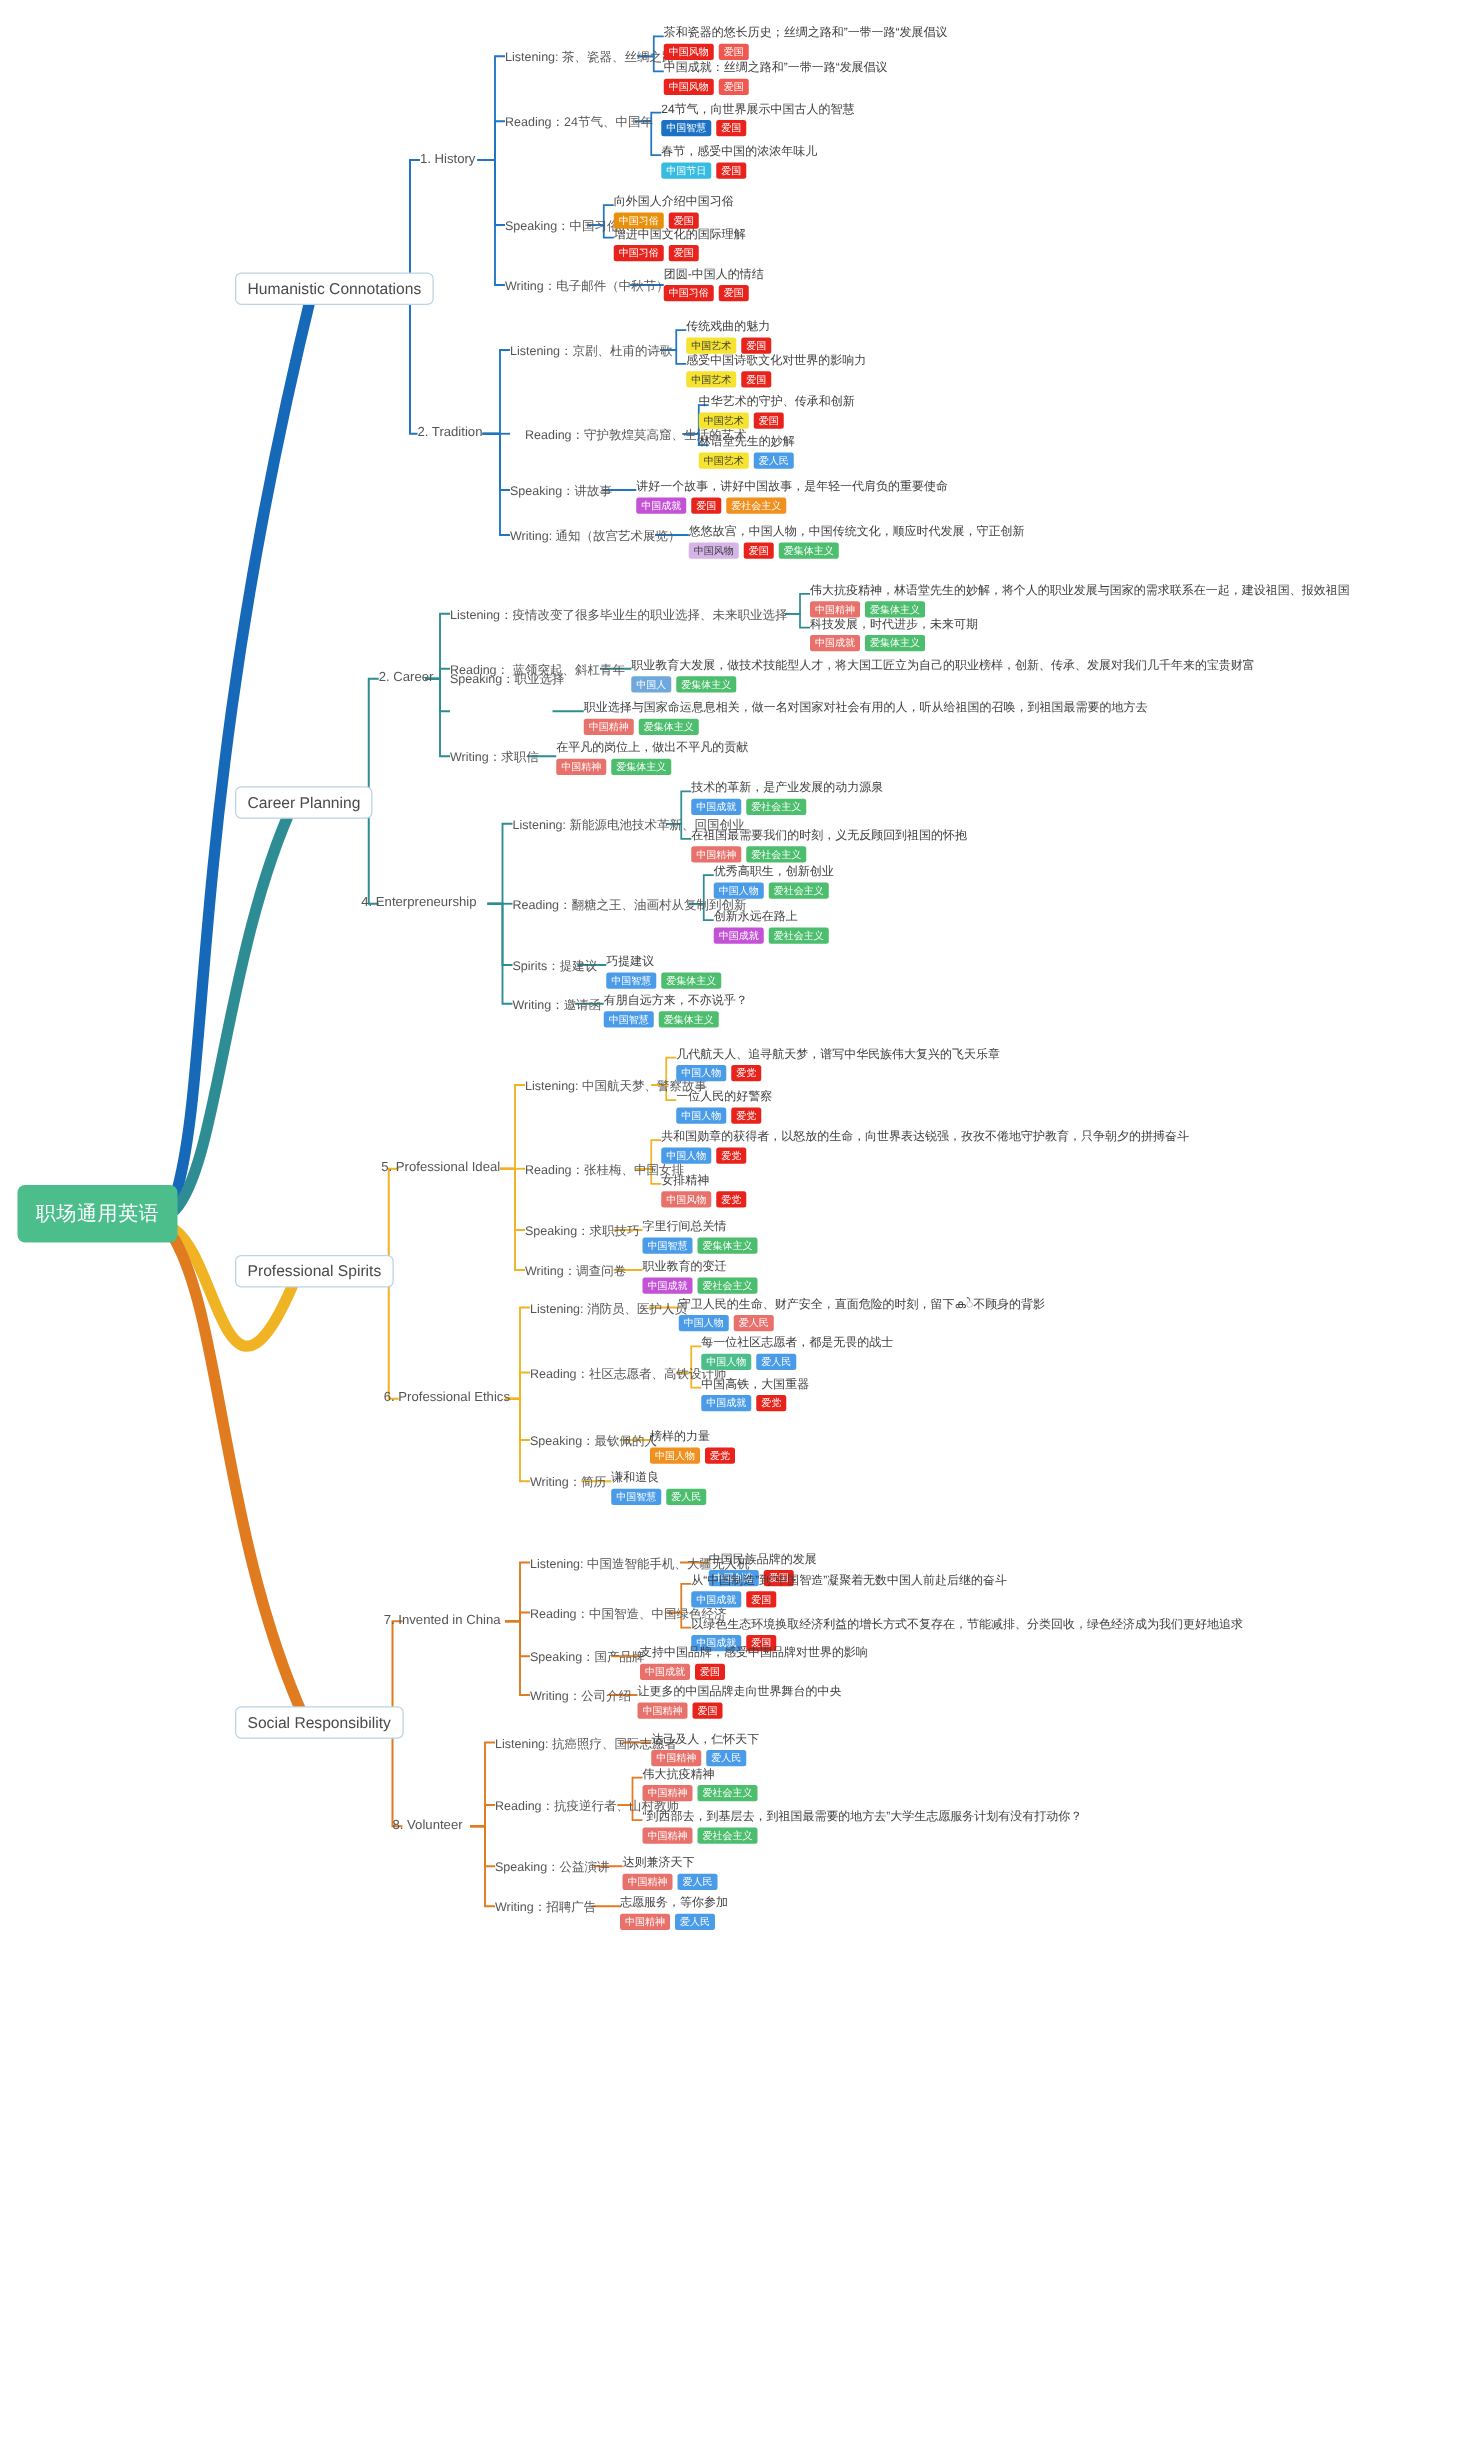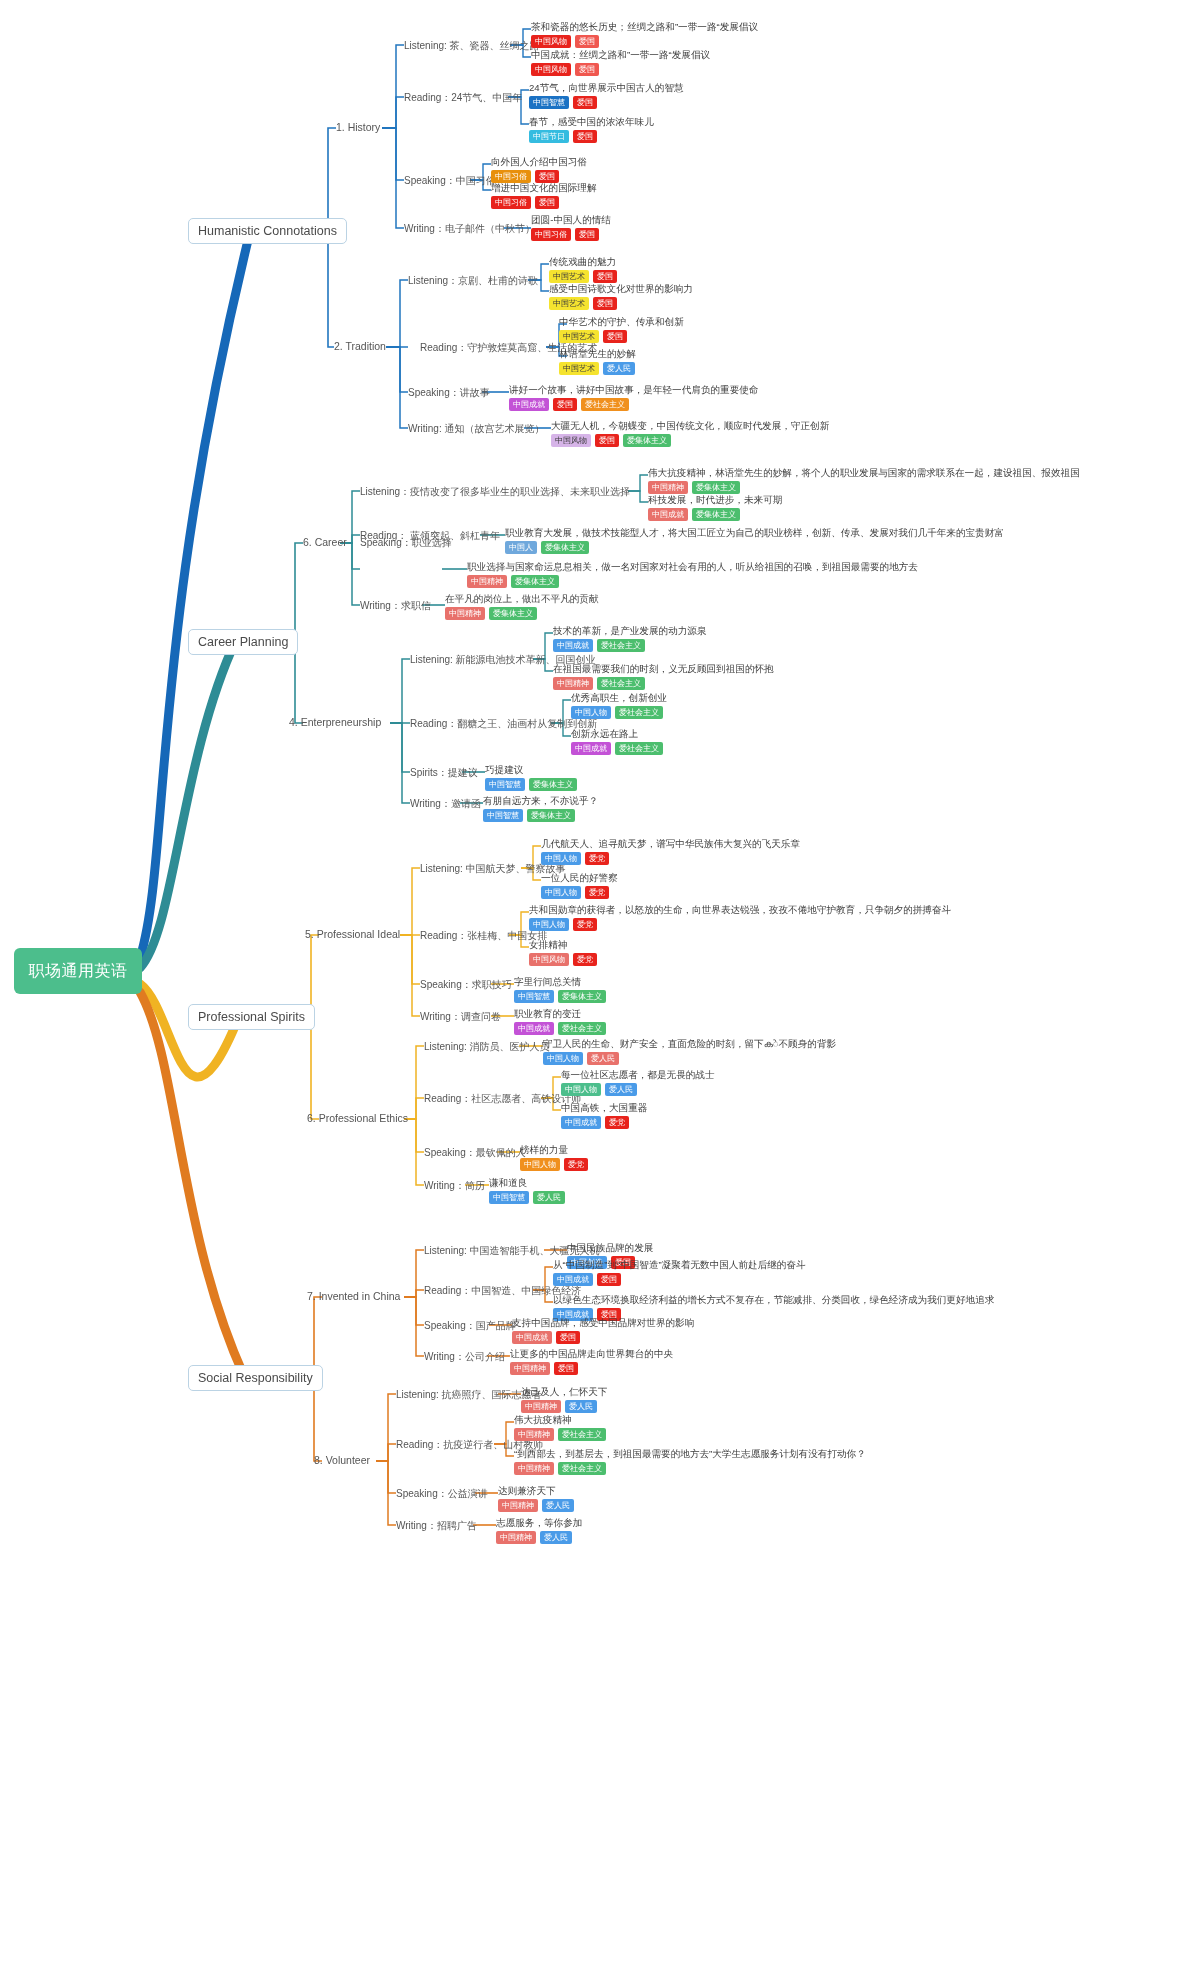--- a/index.html
+++ b/index.html
@@ -237,21 +237,21 @@
 
   <div class="root-node">职场通用英语</div>
 
   <div class="branch-node" style="left:188px; top:218px;">Humanistic Connotations</div>
   <div class="branch-node" style="left:188px; top:629px;">Career Planning</div>
   <div class="branch-node" style="left:188px; top:1004px;">Professional Spirits</div>
   <div class="branch-node" style="left:188px; top:1365px;">Social Responsibility</div>
 
   <div class="unit-node" style="left:336px; top:121px;">1. History</div>
   <div class="unit-node" style="left:334px; top:340px;">2. Tradition</div>
-  <div class="unit-node" style="left:303px; top:536px;">6. Career</div>
+  <div class="unit-node" style="left:303px; top:536px;">2. Career</div>
   <div class="unit-node" style="left:289px; top:716px;">4. Enterpreneurship</div>
   <div class="unit-node" style="left:305px; top:928px;">5. Professional Ideal</div>
   <div class="unit-node" style="left:307px; top:1112px;">6. Professional Ethics</div>
   <div class="unit-node" style="left:307px; top:1290px;">7. Invented in China</div>
   <div class="unit-node" style="left:314px; top:1454px;">8. Volunteer</div>
 
   <div class="skill-node" style="left:404px; top:39px;">Listening: 茶、瓷器、丝绸之路</div>
   <div class="skill-node" style="left:404px; top:91px;">Reading：24节气、中国年</div>
   <div class="skill-node" style="left:404px; top:174px;">Speaking：中国习俗</div>
   <div class="skill-node" style="left:404px; top:222px;">Writing：电子邮件（中秋节）</div>
@@ -371,21 +371,21 @@
       </div>
       <div class="leaf-node" style="left: 509px; top: 384px;">
         <span class="leaf-text">讲好一个故事，讲好中国故事，是年轻一代肩负的重要使命</span>
         <div class="tag-row">
           <span class="tag" style="background: rgb(195, 82, 214);">中国成就</span>
           <span class="tag" style="background: rgb(232, 35, 28);">爱国</span>
           <span class="tag" style="background: rgb(240, 144, 30);">爱社会主义</span>
         </div>
       </div>
       <div class="leaf-node" style="left: 551px; top: 420px;">
-        <span class="leaf-text">大疆无人机，今朝蝶变，中国传统文化，顺应时代发展，守正创新</span>
+        <span class="leaf-text">悠悠故宫，中国人物，中国传统文化，顺应时代发展，守正创新</span>
         <div class="tag-row">
           <span class="tag dark" style="background: rgb(214, 180, 232);">中国风物</span>
           <span class="tag" style="background: rgb(232, 35, 28);">爱国</span>
           <span class="tag" style="background: rgb(76, 190, 110);">爱集体主义</span>
         </div>
       </div>
       <div class="leaf-node" style="left: 648px; top: 467px;">
         <span class="leaf-text">伟大抗疫精神，林语堂先生的妙解，将个人的职业发展与国家的需求联系在一起，建设祖国、报效祖国</span>
         <div class="tag-row">
           <span class="tag" style="background: rgb(232, 113, 107);">中国精神</span>

